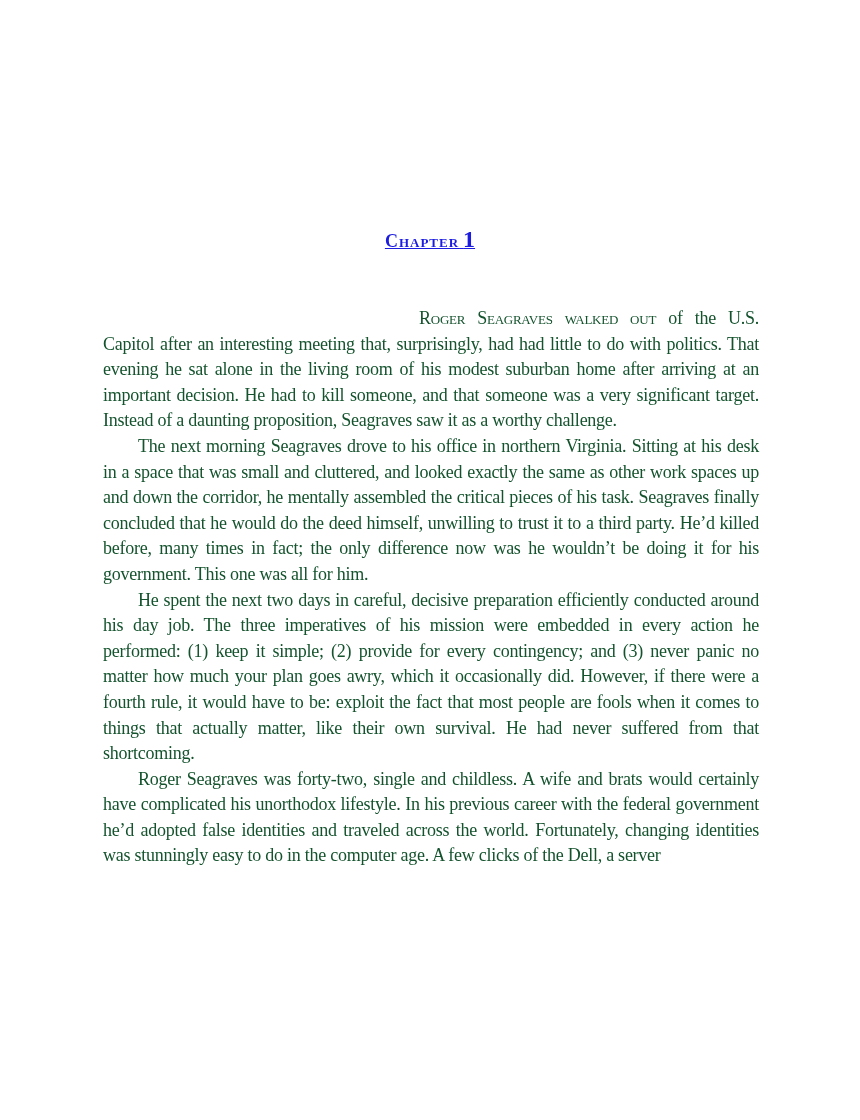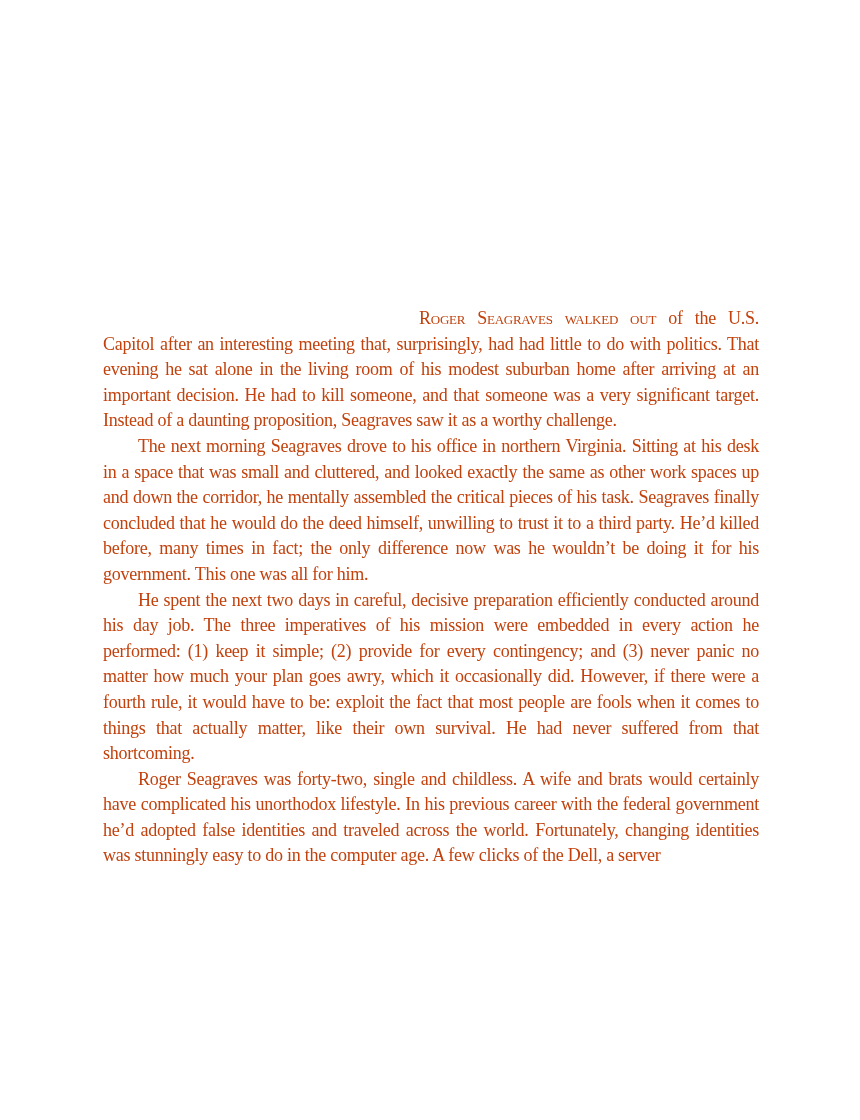--- a/index.html
+++ b/index.html
@@ -36,21 +36,21 @@
     letter-spacing: 1px;
   }
   .chapter-number {
     font-size: 24px;
   }
   .chapter-body {
     position: absolute;
     left: 103px;
     top: 306px;
     width: 656px;
-    color: #c2410c;
+    color: #14532d;
     font-size: 18px;
     line-height: 25.6px;
     letter-spacing: -0.25px;
     text-align: justify;
   }
   .para {
     margin: 0;
     padding: 0;
     text-indent: 35px;
   }
@@ -59,20 +59,23 @@
   }
   .smallcaps {
     font-variant: small-caps;
   }
 </style>
 </head>
 <body>
 
 <div class="page">
 
+  <div class="chapter-heading">
+    <a class="chapter-link"><span class="chapter-word">Chapter</span> <span class="chapter-number">1</span></a>
+  </div>
 
   <div class="chapter-body">
     <p class="para opening"><span class="smallcaps">Roger Seagraves walked out</span><span> of the U.S. Capitol after an interesting meeting that, surprisingly, had had little to do with politics. That evening he sat alone in the living room of his modest suburban home after arriving at an important decision. He had to kill someone, and that someone was a very significant target. Instead of a daunting proposition, Seagraves saw it as a worthy challenge.</span></p>
     <p class="para">The next morning Seagraves drove to his office in northern Virginia. Sitting at his desk in a space that was small and cluttered, and looked exactly the same as other work spaces up and down the corridor, he mentally assembled the critical pieces of his task. Seagraves finally concluded that he would do the deed himself, unwilling to trust it to a third party. He’d killed before, many times in fact; the only difference now was he wouldn’t be doing it for his government. This one was all for him.</p>
     <p class="para">He spent the next two days in careful, decisive preparation efficiently conducted around his day job. The three imperatives of his mission were embedded in every action he performed: (1) keep it simple; (2) provide for every contingency; and (3) never panic no matter how much your plan goes awry, which it occasionally did. However, if there were a fourth rule, it would have to be: exploit the fact that most people are fools when it comes to things that actually matter, like their own survival. He had never suffered from that shortcoming.</p>
     <p class="para">Roger Seagraves was forty-two, single and childless. A wife and brats would certainly have complicated his unorthodox lifestyle. In his previous career with the federal government he’d adopted false identities and traveled across the world. Fortunately, changing identities was stunningly easy to do in the computer age. A few clicks of the Dell, a server</p>
   </div>
 
 </div>
 

